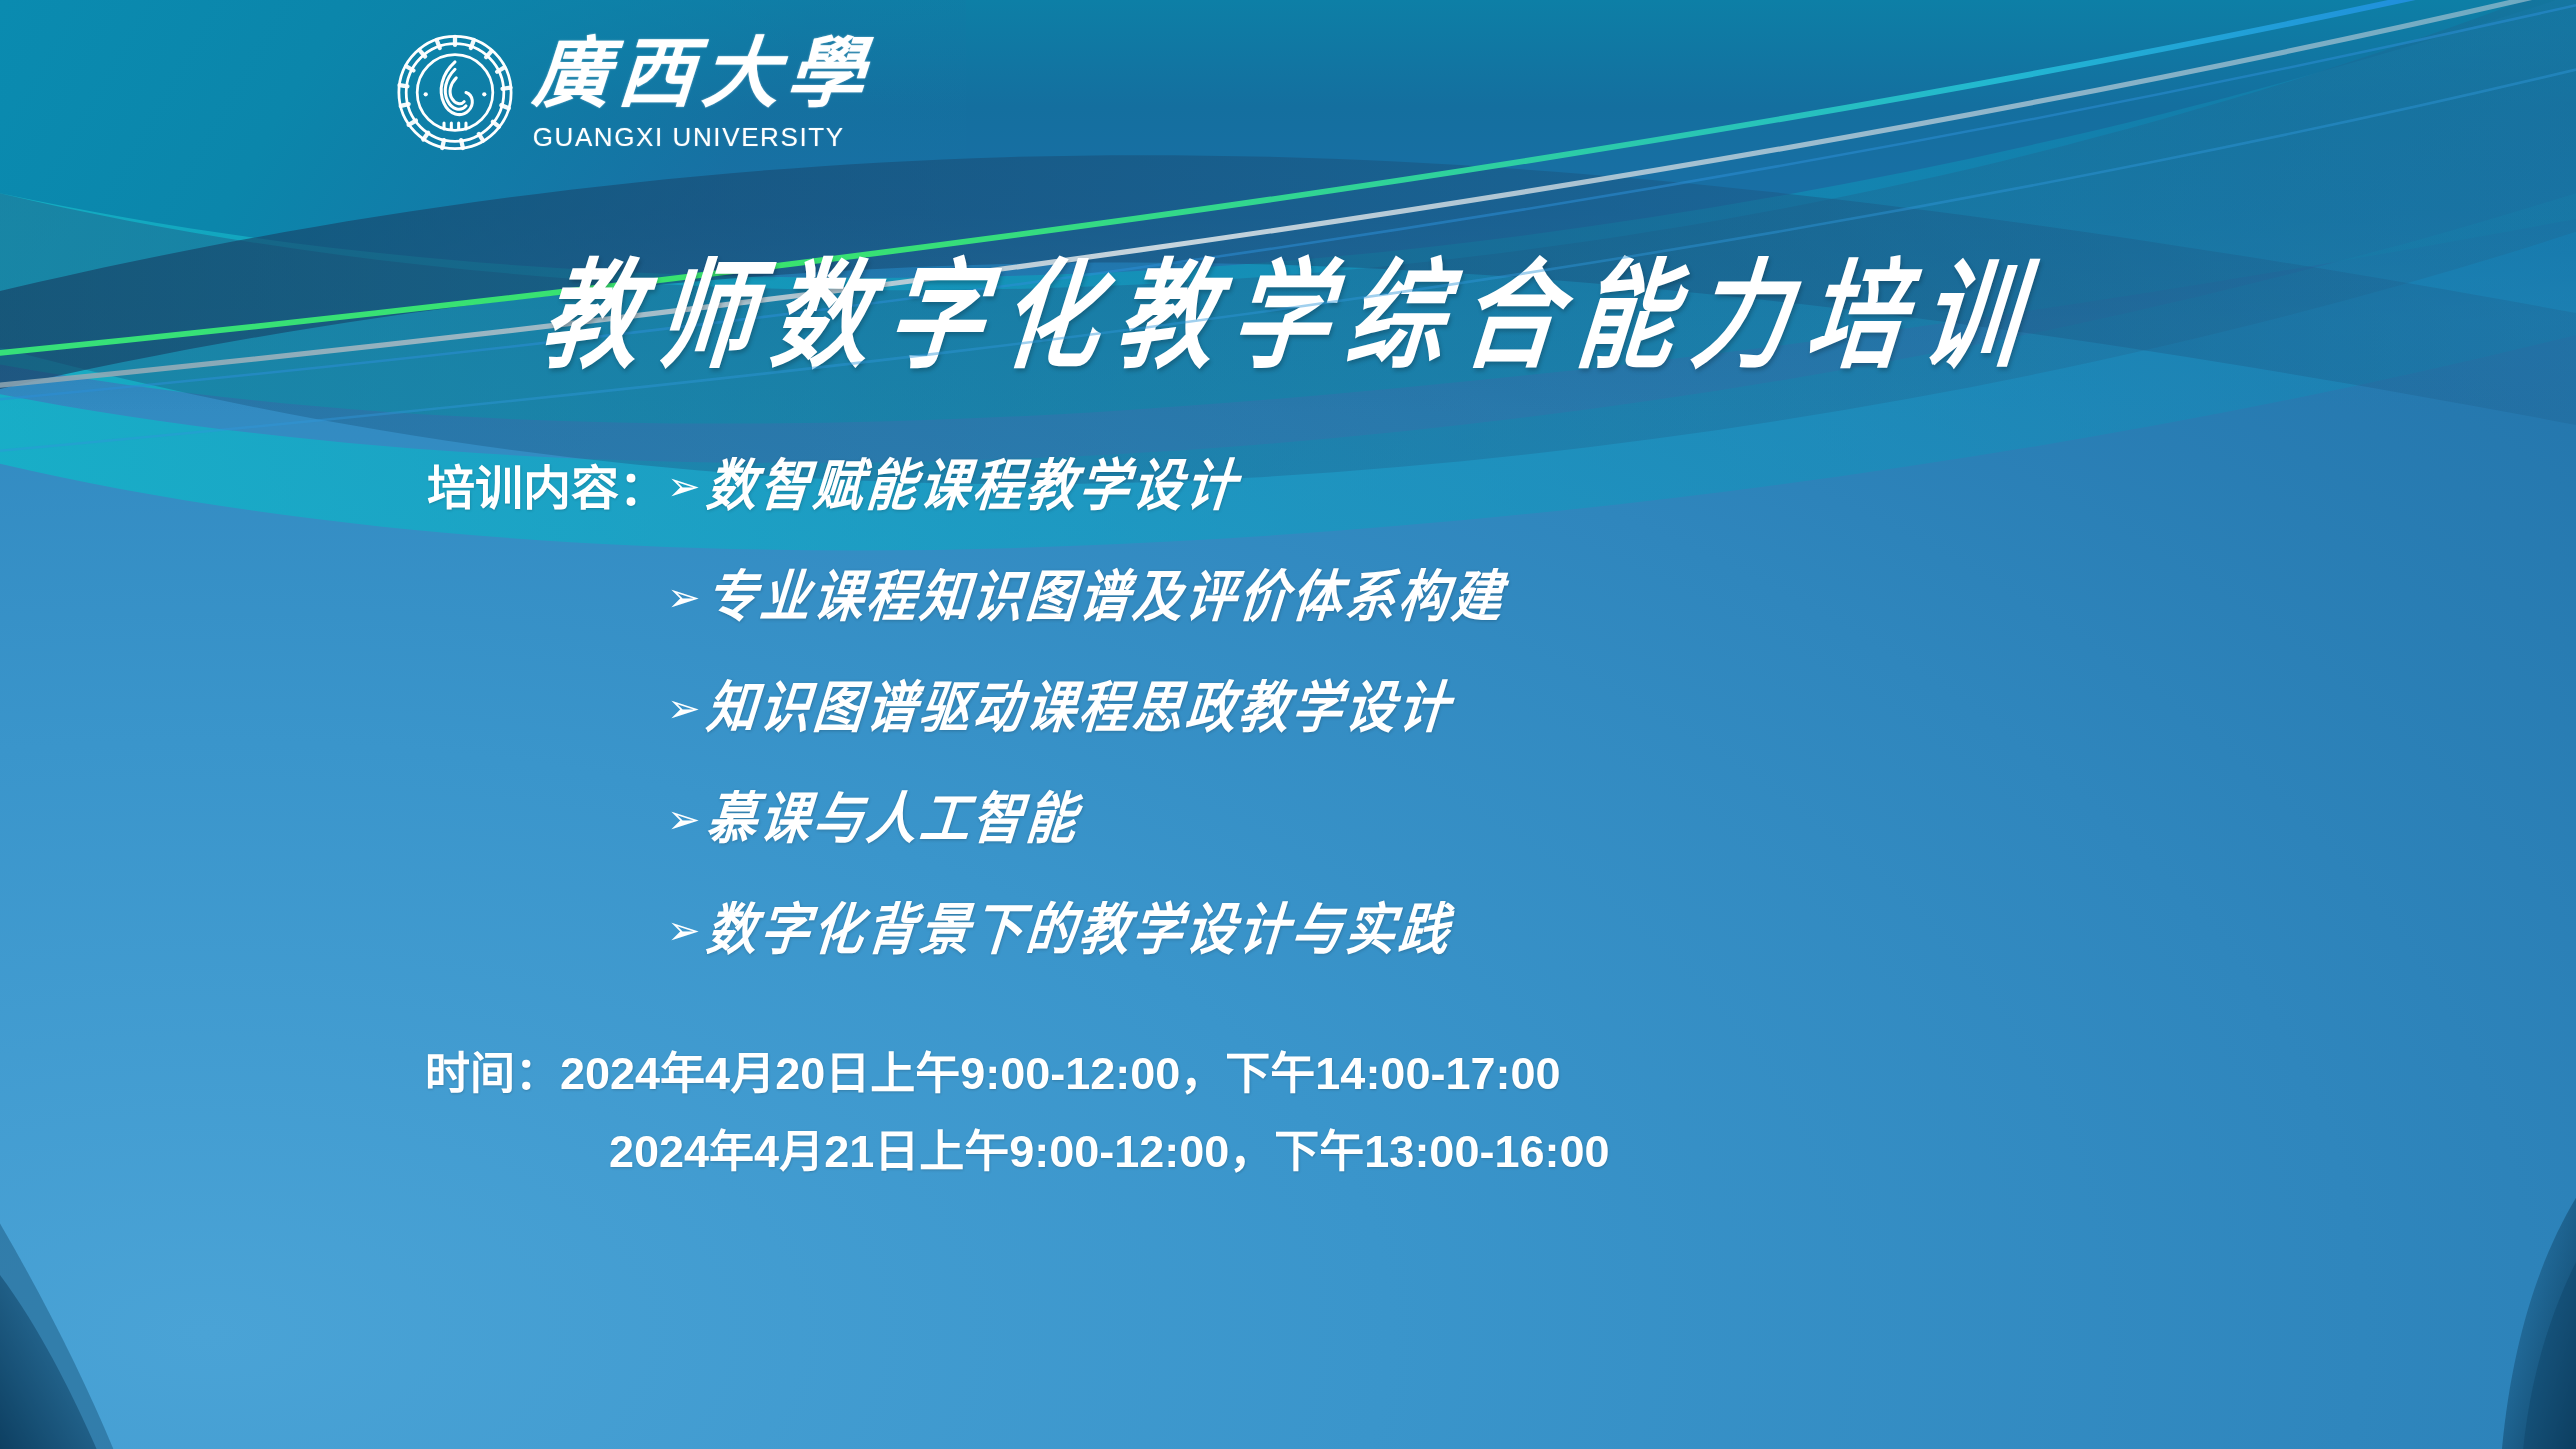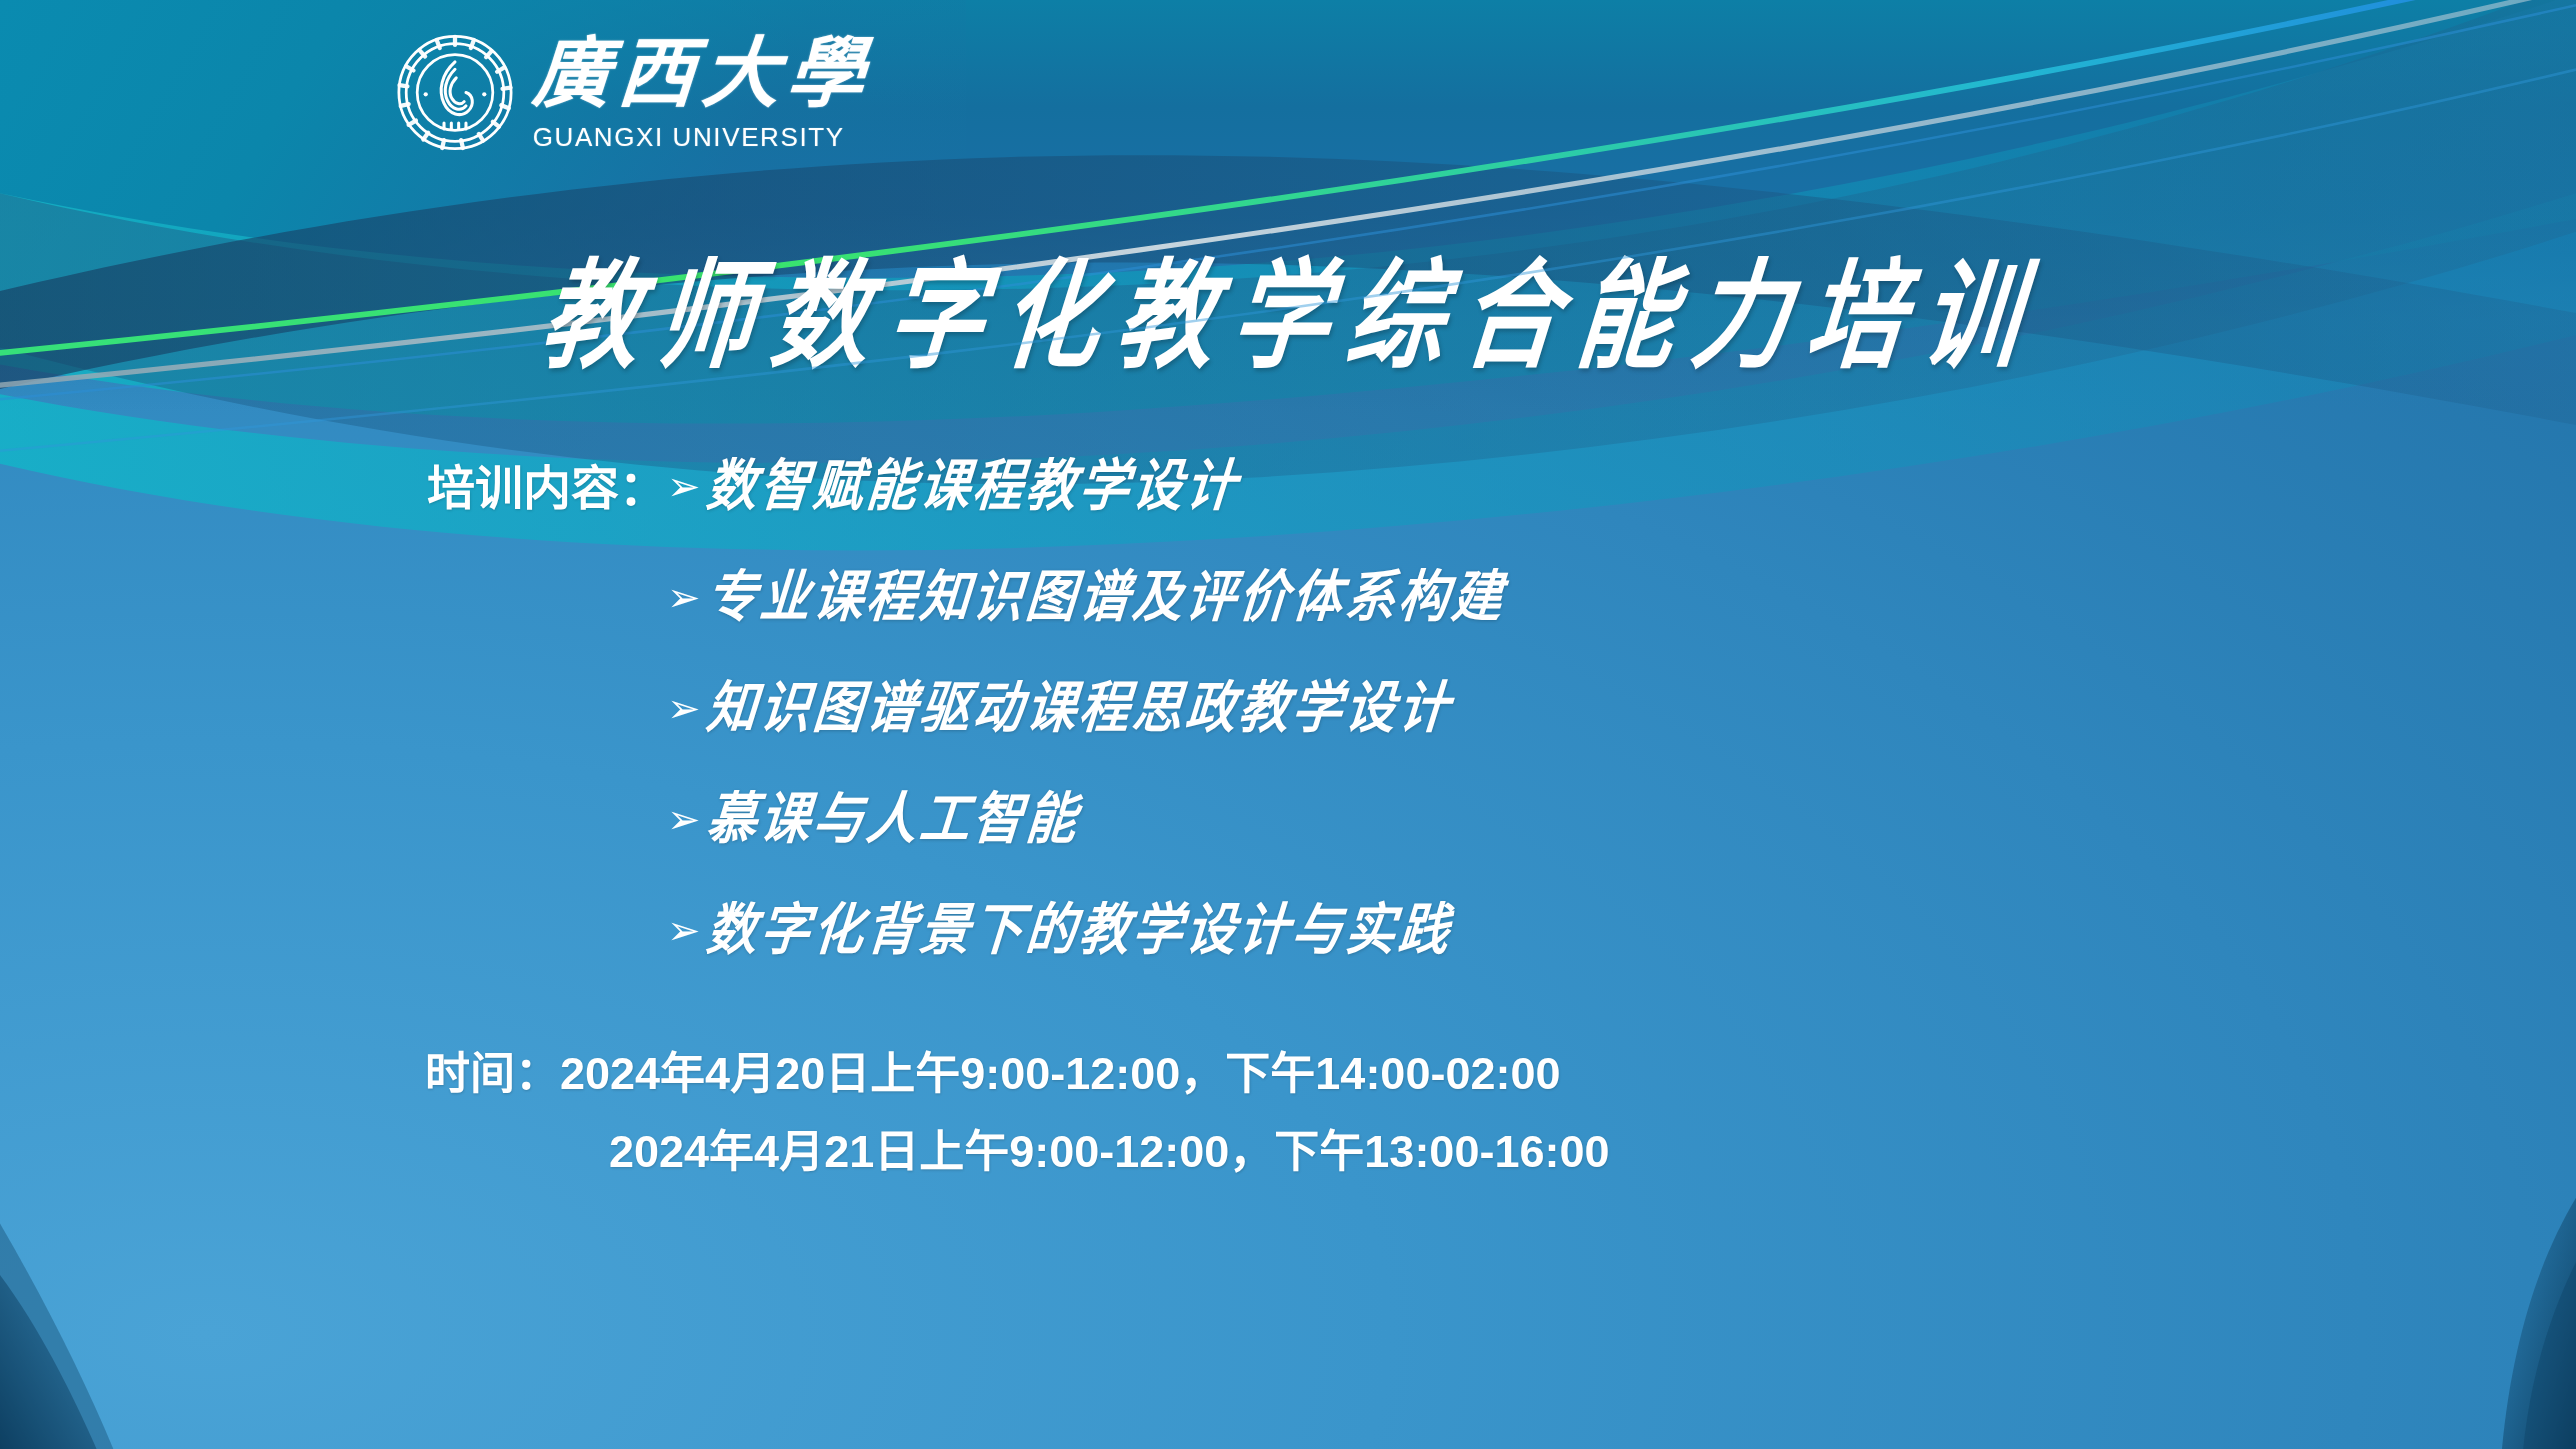--- a/index.html
+++ b/index.html
@@ -271,21 +271,21 @@
         </li>
         <li>
           <span class="bullet-arrow">➢</span>
           <span class="bullet-text">数字化背景下的教学设计与实践</span>
         </li>
       </ul>
     </div>
 
 
     <div id="time-block">
-      <div class="time-line" id="time-line-1">时间：2024年4月20日上午9:00-12:00，下午14:00-02:00</div>
+      <div class="time-line" id="time-line-1">时间：2024年4月20日上午9:00-12:00，下午14:00-17:00</div>
       <div class="time-line" id="time-line-2">2024年4月21日上午9:00-12:00，下午13:00-16:00</div>
     </div>
 
   </div>
 
   <svg class="fg-svg" viewBox="0 0 4000 2250" preserveAspectRatio="none">
     <path d="M0,700 C520,652 1000,604 1480,546 C2100,472 2720,376 3340,252 C3560,208 3790,158 4000,108" fill="none" stroke="#2f96da" stroke-width="4" opacity="0.45"></path>
   </svg>
 
 </div>

